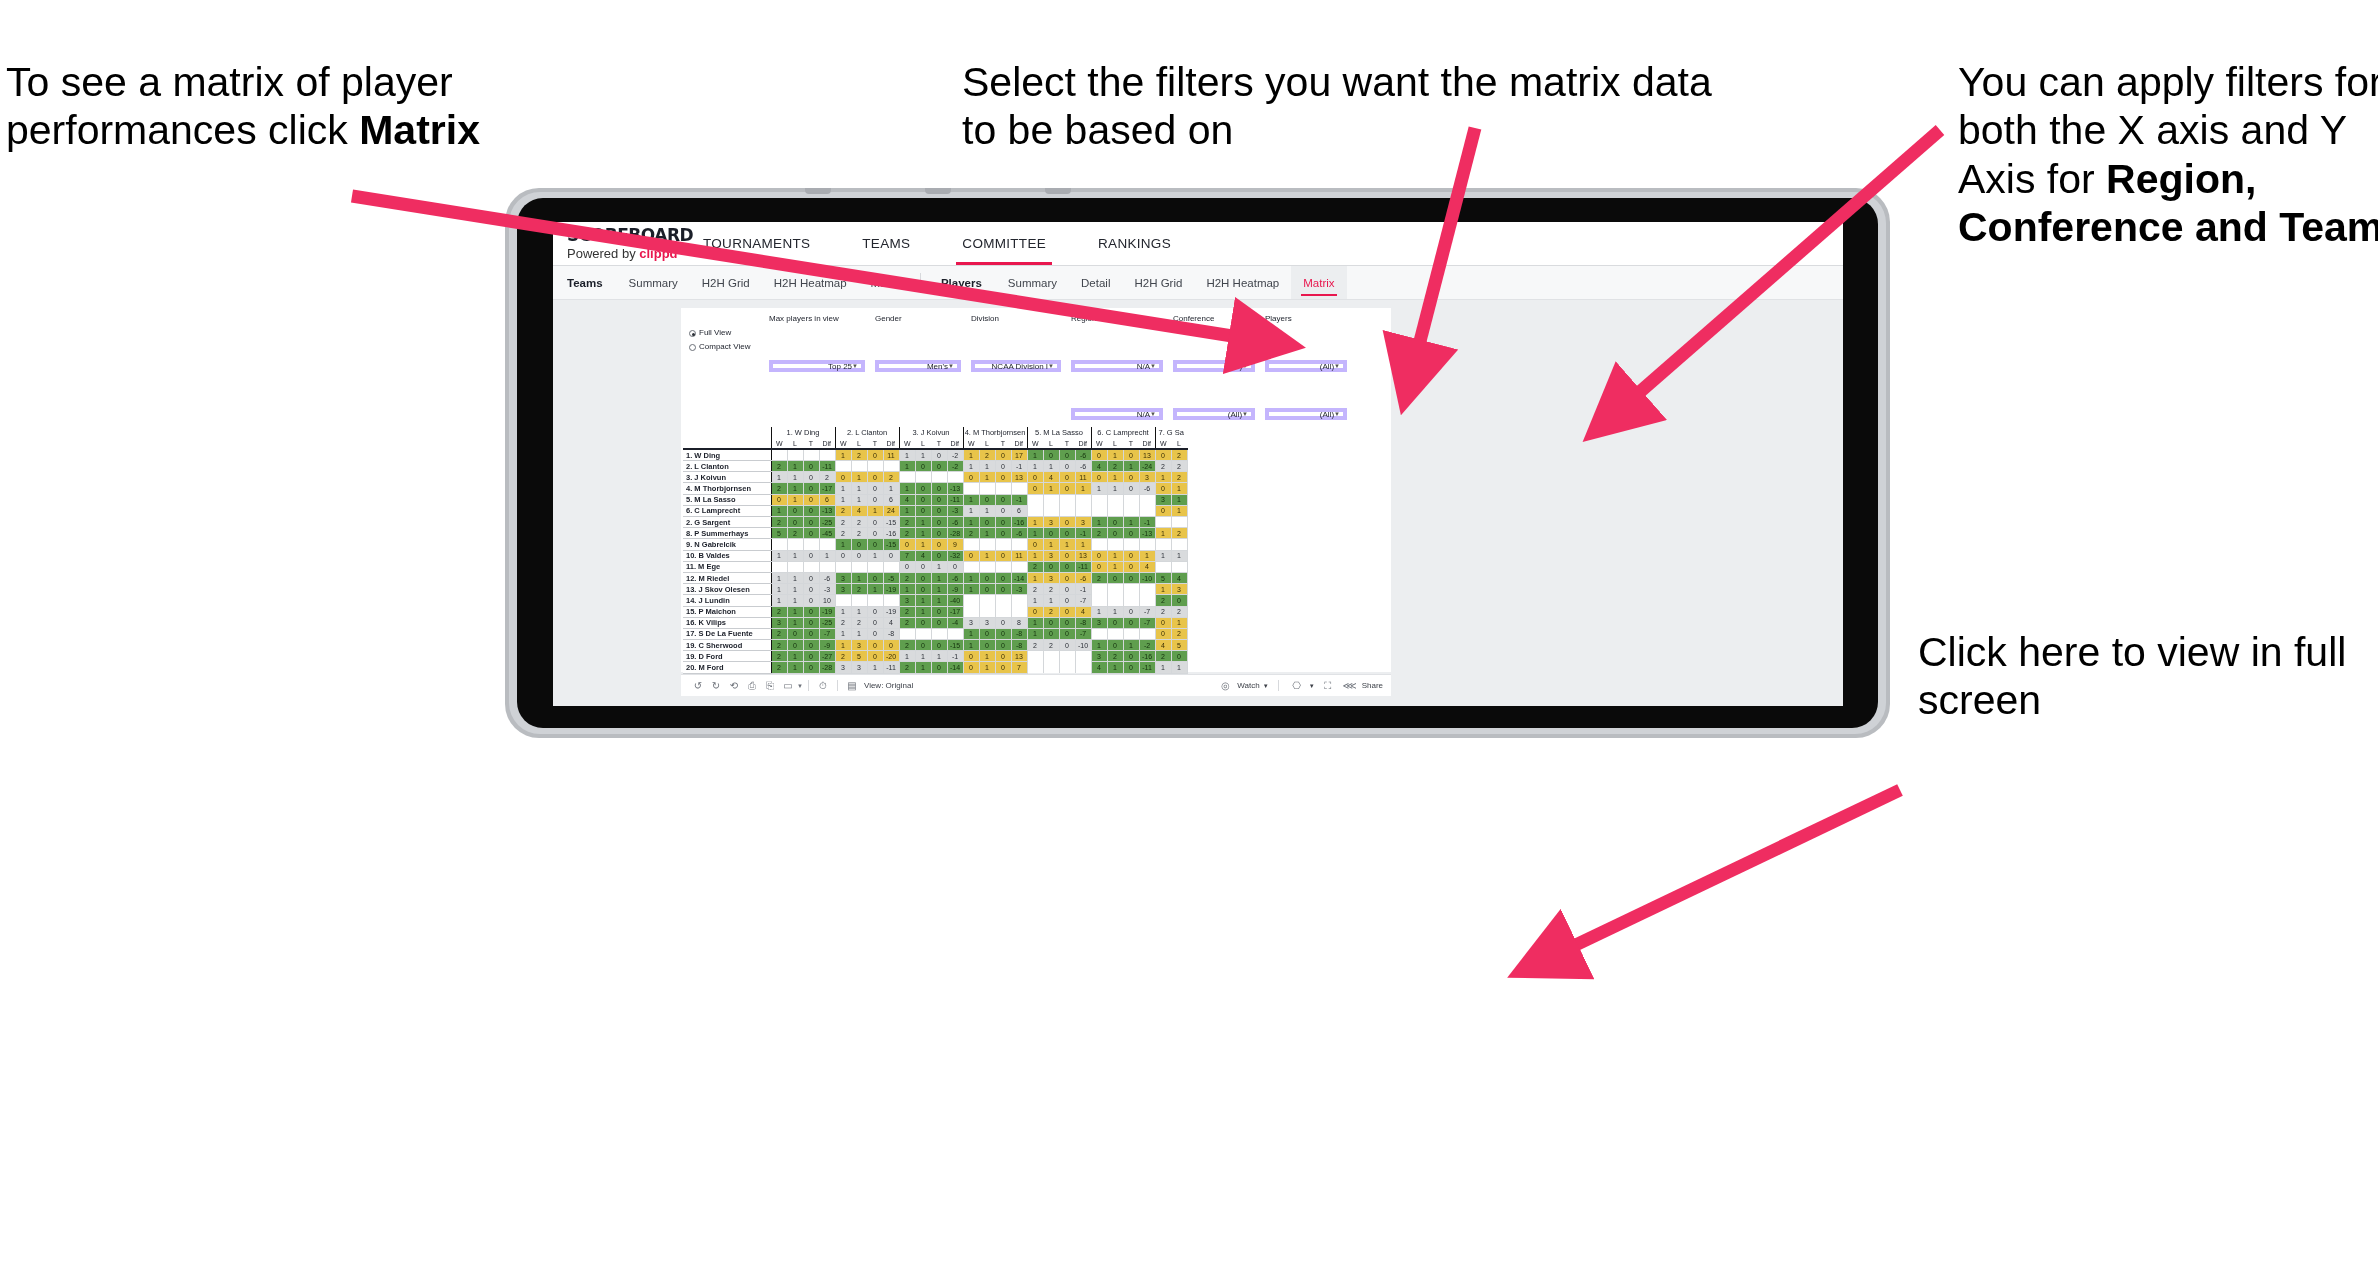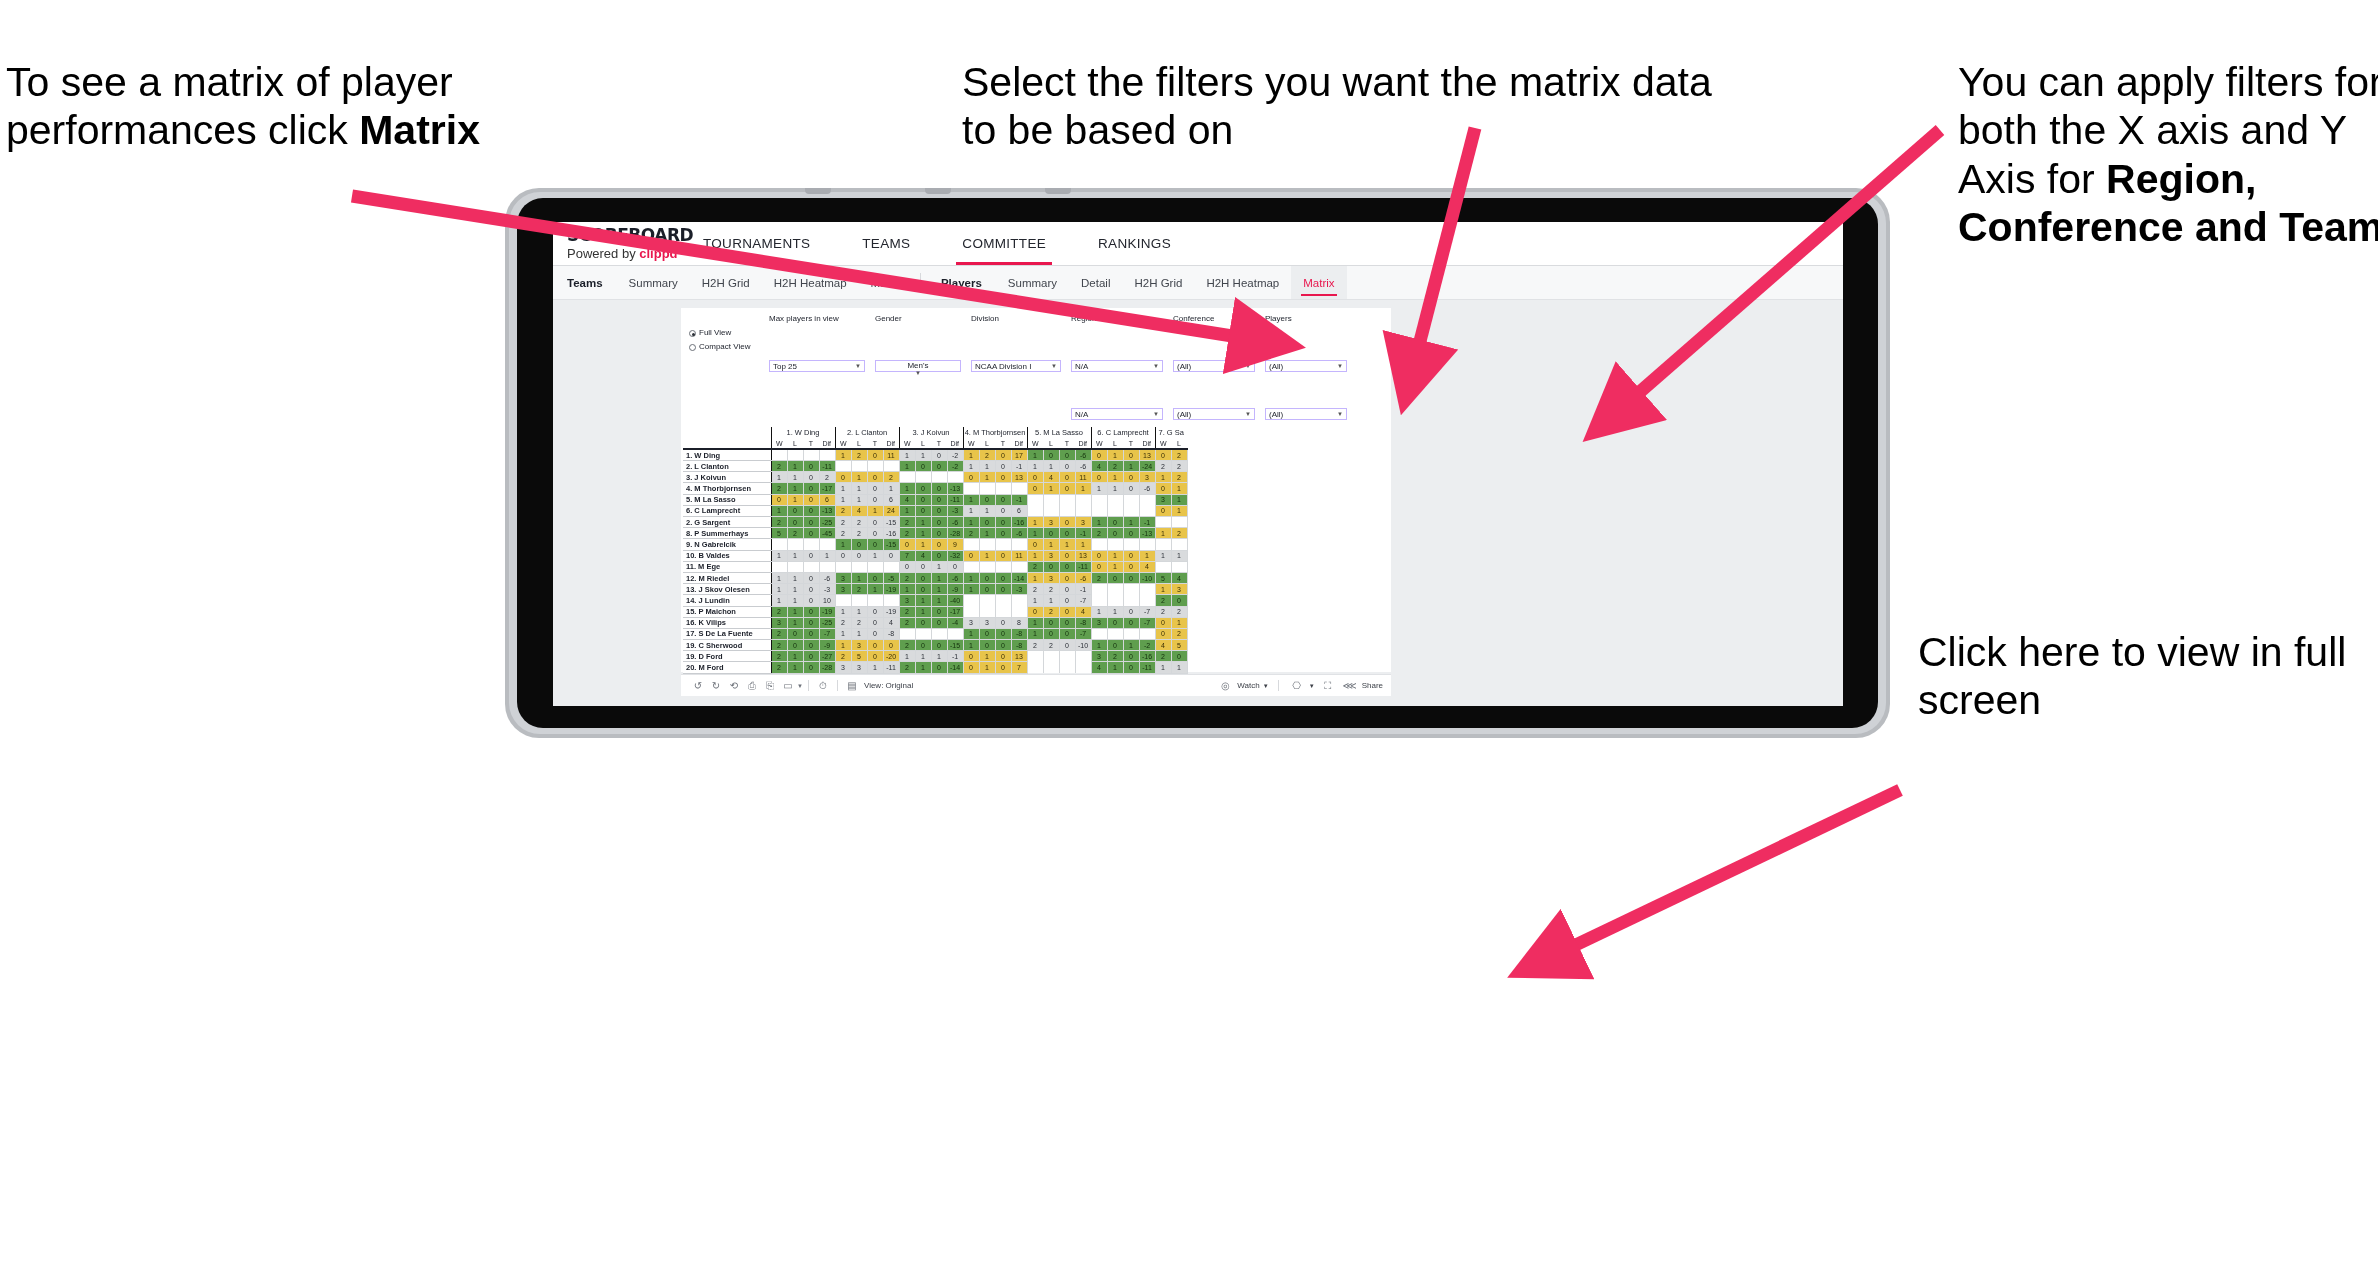--- a/index.html
+++ b/index.html
@@ -67,25 +67,25 @@
 
   
   .filters { display:flex; padding:6px 8px 4px 8px; font-size:8px; color:#1b1f29; }
   .fcol { margin-right:10px; }
   .flabel { font-size:8px; color:#1b1f29; margin-bottom:2px; height:10px; }
   .radio-row { display:flex; align-items:flex-end; gap:3px; height:11px; font-size:8px; }
   .radio { width:7px; height:7px; border:1px solid #6b7078; border-radius:50%;
            display:inline-block; position:relative; background:#fff; }
   .radio.on::after { content:""; position:absolute; left:1.5px; top:1.5px;
            width:3px; height:3px; border-radius:50%; background:#2b2f36; }
-  .sel { height:12px; border:1px solid #c4b5fd; background:#fff;
-         display:flex; align-items:center; justify-content:space-between;
+  .sel { height:12px; border:4px solid #c4b5fd; background:#fff;
+         display:flex; align-items:center; justify-content:flex-end;
          padding:0 3px; font-size:8px; color:#1b1f29; margin-bottom:3px;margin-top:36px; }
   .sel .cv { font-size:6px; color:#555; }
-  .w-mp { width:96px; } .w-gd { width:86px;flex-direction:column; } .w-dv { width:90px; }
+  .w-mp { width:96px; } .w-gd { width:86px; } .w-dv { width:90px; }
   .w-rg { width:92px; } .w-cf { width:82px; } .w-pl { width:82px; }
 
   
   .mwrap { position:relative; padding:0 2px; }
   table.mx { border-collapse:collapse; font-size:7px; color:#1b1f29;
              font-family:"Liberation Sans", sans-serif; table-layout:fixed; }
   table.mx th, table.mx td { padding:0; text-align:center; height:11.2px; }
   .rowhdr { width:88px; text-align:left !important; padding-left:3px !important;
             font-size:7.5px; border-bottom:1px solid #c9ccd0; background:#fff;
             white-space:nowrap; }

